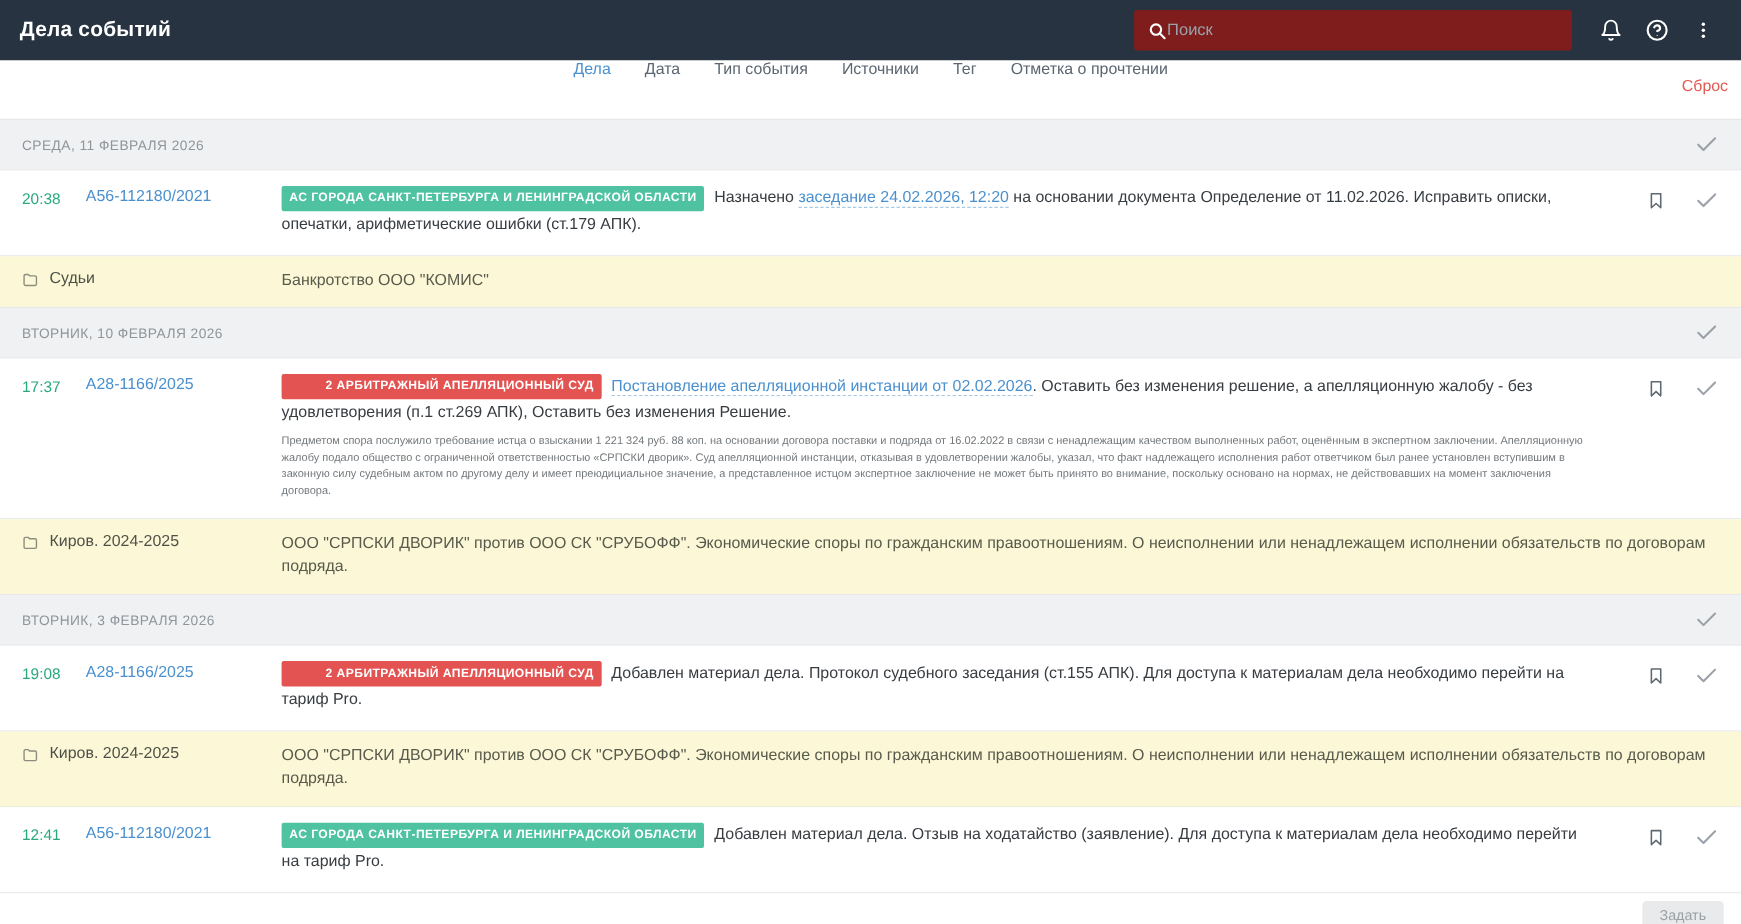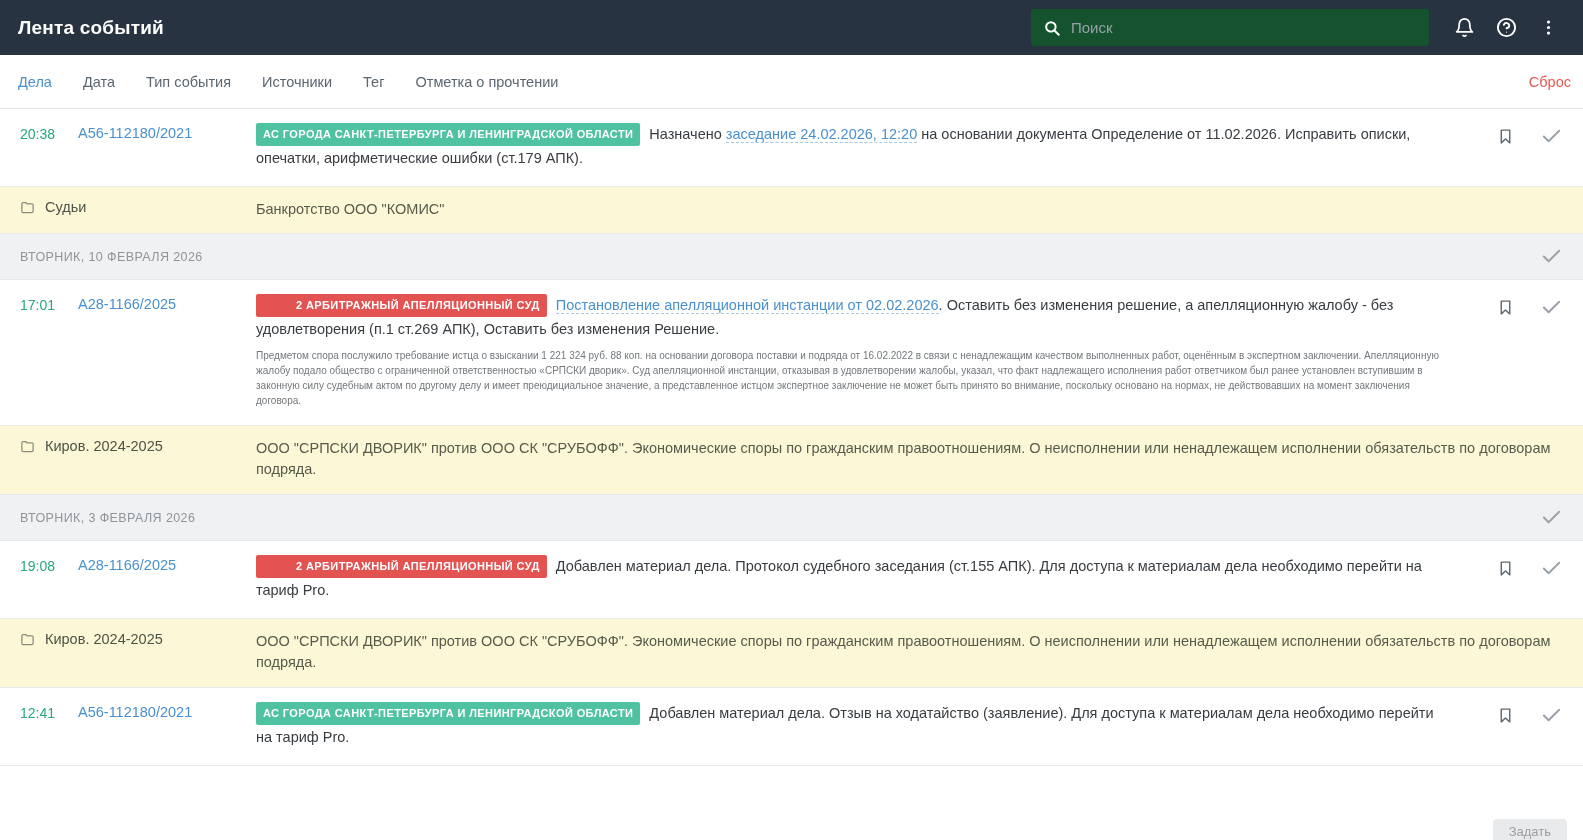--- a/index.html
+++ b/index.html
@@ -9,37 +9,37 @@
     background:#ffffff; color:#3a3f44; position:relative;
   }
 
   
   .topbar {
     height:55px; background:#273340; display:flex; align-items:center;
     padding:0 14px 0 18px; color:#fff;
   }
   .topbar-title { font-size:19px; font-weight:bold; flex:1; letter-spacing:.2px; }
   .search {
-    width:398px; height:37px; background:#14532d; border-radius:3px;
-    display:flex; align-items:center; padding:0 12px; gap:10px; margin-right:14px;
+    width:398px; height:37px; background:#7f1d1d; border-radius:3px;
+    display:flex; align-items:center; padding:0 12px; margin-right:14px;
   }
   .search input {
     background:transparent; border:none; outline:none; color:#e6e9eb;
     font-size:15px; width:100%; font-family:inherit;
   }
   .search input::placeholder { color:#99a2ab; }
   .icon-btn {
     width:42px; height:42px; display:flex; align-items:center; justify-content:center;
     background:none; border:none; cursor:pointer;
   }
 
   
   .filterbar {
     height:54px; display:flex; align-items:center; padding:0 18px;
-    border-bottom:1px solid #e2e4e5; font-size:14.5px; background:#fff;
+    border-bottom:1px solid #e2e4e5; font-size:14.5px; background:#fff;flex-direction:column;
   }
   .filter-list { display:flex; gap:31px; }
   .filter-item { color:#5b6670; cursor:pointer; white-space:nowrap; }
   .filter-item.active { color:#4a90cf; }
   .reset-btn { margin-left:auto; color:#e25a52; cursor:pointer; white-space:nowrap; margin-right:-6px; }
 
   
   .feed { width:100%; }
   .row { display:flex; border-bottom:1px solid #e6e8e9; align-items:flex-start; }
 
@@ -66,38 +66,38 @@
   .content-link {
     color:#4a90cf; text-decoration:none; border-bottom:1px dashed #a6c9e8; cursor:pointer;
   }
   .summary { color:#73787c; font-size:10px; margin-top:7px; line-height:1.52; }
 
   .col-icons { flex:0 0 88px; display:flex; justify-content:flex-end; align-items:center; gap:26px; padding-top:2px; }
   .bookmark-ic, .check-icon { display:inline-flex; cursor:pointer; }
 
   .case-row { background:#fcf8d7; padding:12px 20px 13px; font-size:14.5px; }
   .case-row .col-tag {
-    flex:0 0 236px; display:flex; gap:10px; align-items:flex-start;
+    flex:0 0 236px; display:flex; gap:10px; align-items:flex-end;
     color:#4e5147; cursor:pointer;
   }
   .case-row .col-content { color:#585b4c; line-height:1.5; padding-right:10px; }
   .folder-ic { display:inline-flex; position:relative; top:1px; }
 
   
   .chat-btn {
     position:absolute; right:16px; bottom:0; height:21px; overflow:hidden;
     background:#e9eaeb; color:#9aa0a4; padding:5px 16px 10px;
     border-radius:4px 4px 0 0; font-size:13px; cursor:pointer;
   }
 </style>
 </head>
 <body>
 
 <header class="topbar">
-  <div class="topbar-title">Лента событий</div>
+  <div class="topbar-title">Дела событий</div>
   <div class="search">
     <span style="display:inline-flex">
       <svg width="18" height="18" viewBox="0 0 24 24" fill="none" stroke="#ffffff" stroke-width="2.6" stroke-linecap="round">
           <circle cx="10.5" cy="10.5" r="6.3"></circle>
           <line x1="15.3" y1="15.3" x2="21" y2="21"></line>
         </svg>
     </span>
     <input type="text" placeholder="Поиск" style="">
   </div>
   <button class="icon-btn">
@@ -134,20 +134,28 @@
       <span class="filter-item">Дата</span>
       <span class="filter-item">Тип события</span>
       <span class="filter-item">Источники</span>
       <span class="filter-item">Тег</span>
       <span class="filter-item">Отметка о прочтении</span>
     </div>
   <div class="reset-btn">Сброс</div>
 </nav>
 
 <main class="feed" id="feed">
+    <div class="row date-row">
+      <span class="date-label">СРЕДА, 11 ФЕВРАЛЯ 2026</span>
+      <span class="check-icon">
+        <svg width="23" height="23" viewBox="0 0 24 24" fill="none" stroke="#9aa1a8" stroke-width="2" stroke-linecap="round" stroke-linejoin="round">
+          <polyline points="20 6 9 17 4 12"></polyline>
+        </svg>
+      </span>
+    </div>
     <div class="row event">
       <div class="col-time">20:38</div>
       <a class="col-case">А56-112180/2021</a>
       <div class="col-content">
         <div class="content-line"><span class="badge green">АС ГОРОДА САНКТ-ПЕТЕРБУРГА И ЛЕНИНГРАДСКОЙ ОБЛАСТИ</span><span class="content-text">Назначено </span><a class="content-link">заседание 24.02.2026, 12:20</a><span class="content-text"> на основании документа Определение от 11.02.2026. Исправить описки, опечатки, арифметические ошибки (ст.179 АПК).</span></div>
       </div>
       <div class="col-icons">
         <span class="bookmark-ic">
           <svg width="17" height="19" viewBox="0 0 24 24" fill="none" stroke="#5d6972" stroke-width="2" stroke-linejoin="round">
             <path d="M6 3h12v18l-6-5.5L6 21z"></path>
@@ -173,21 +181,21 @@
     </div>
     <div class="row date-row">
       <span class="date-label">ВТОРНИК, 10 ФЕВРАЛЯ 2026</span>
       <span class="check-icon">
         <svg width="23" height="23" viewBox="0 0 24 24" fill="none" stroke="#9aa1a8" stroke-width="2" stroke-linecap="round" stroke-linejoin="round">
           <polyline points="20 6 9 17 4 12"></polyline>
         </svg>
       </span>
     </div>
     <div class="row event">
-      <div class="col-time">17:01</div>
+      <div class="col-time">17:37</div>
       <a class="col-case">А28-1166/2025</a>
       <div class="col-content">
         <div class="content-line"><span class="badge red">2 АРБИТРАЖНЫЙ АПЕЛЛЯЦИОННЫЙ СУД</span><a class="content-link">Постановление апелляционной инстанции от 02.02.2026</a><span class="content-text">. Оставить без изменения решение, а апелляционную жалобу - без удовлетворения (п.1 ст.269 АПК), Оставить без изменения Решение.</span></div>
         <div class="summary">Предметом спора послужило требование истца о взыскании 1 221 324 руб. 88 коп. на основании договора поставки и подряда от 16.02.2022 в связи с ненадлежащим качеством выполненных работ, оценённым в экспертном заключении. Апелляционную жалобу подало общество с ограниченной ответственностью «СРПСКИ дворик». Суд апелляционной инстанции, отказывая в удовлетворении жалобы, указал, что факт надлежащего исполнения работ ответчиком был ранее установлен вступившим в законную силу судебным актом по другому делу и имеет преюдициальное значение, а представленное истцом экспертное заключение не может быть принято во внимание, поскольку основано на нормах, не действовавших на момент заключения договора.</div>
       </div>
       <div class="col-icons">
         <span class="bookmark-ic">
           <svg width="17" height="19" viewBox="0 0 24 24" fill="none" stroke="#5d6972" stroke-width="2" stroke-linejoin="round">
             <path d="M6 3h12v18l-6-5.5L6 21z"></path>
           </svg>

